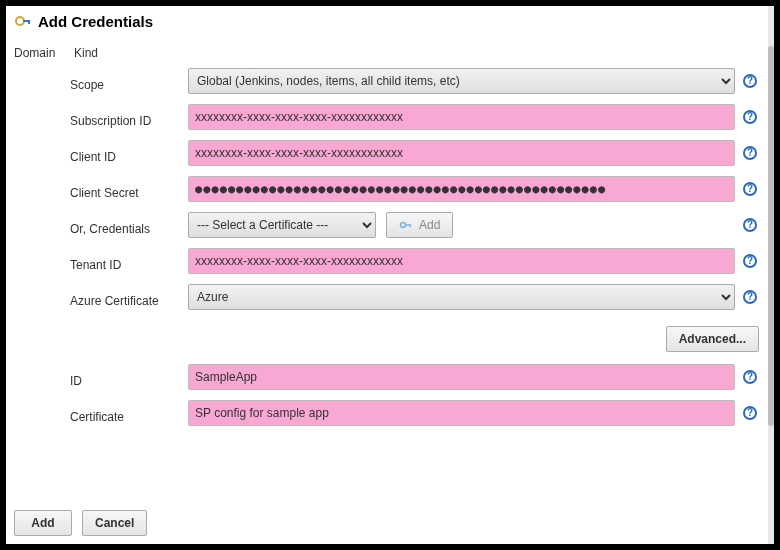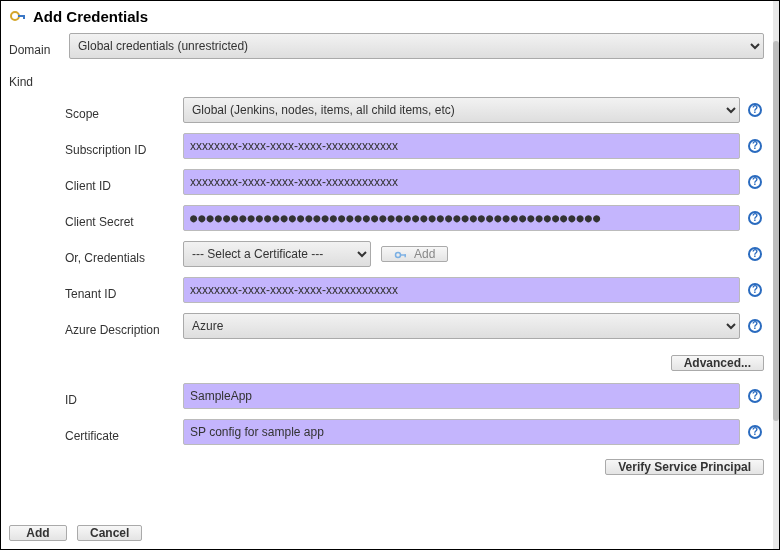--- a/index.html
+++ b/index.html
@@ -1,40 +1,40 @@
 <!DOCTYPE html>
 <html><head>
 <meta charset="utf-8">
 <style>
   * { box-sizing: border-box; }
   html, body { margin:0; padding:0; font-family: Arial, Helvetica, sans-serif; font-size:12px; color:#333; background:#fff; }
-  .page { width:780px; height:550px; border:1px solid #000000; position:relative; overflow:hidden; }
+  .page { width:780px; height:550px; border:6px solid #000000; position:relative; overflow:hidden; }
   .inner { position:absolute; inset:0 7px 0 0; overflow-y:auto; padding:6px 8px 8px 8px; }
   .title-row { display:flex; align-items:center; gap:6px; margin-bottom:8px; }
   .title-row h1 { margin:0; font-size:15px; font-weight:bold; color:#000; }
   .key-icon svg { display:block; }
   .form-grid { display:grid; grid-template-columns:56px 1fr; column-gap:4px; row-gap:8px; align-items:center; }
   .form-grid .indent-grid { display:grid; grid-template-columns:112px 1fr 18px; column-gap:6px; row-gap:10px; align-items:center; }
   .lbl { color:#333;margin-top:8px; }
   select {
     width:100%; height:26px; border:1px solid #aaa; border-radius:2px;
     background:linear-gradient(#f2f2f2,#dedede); padding:0 4px; font-size:12px; color:#333;
   }
   input.text {
-    width:100%; height:26px; border:1px solid #bbb; border-radius:2px; background:#c4b5fd;
+    width:100%; height:26px; border:1px solid #bbb; border-radius:2px; background:#f9a8d4;
     padding:0 6px; font-size:12px; color:#333;
   }
   .help { display:flex; align-items:center; justify-content:center; }
   .help-icon { width:14px; height:14px; border-radius:50%; border:2px solid #2a6bbf; color:#2a6bbf; font-weight:bold; font-size:10px; line-height:10px; display:flex; align-items:center; justify-content:center; cursor:pointer; }
   .cert-row { display:flex; align-items:center; gap:10px; }
   .cert-row select { width:188px; }
   .btn {
-    height:16px; padding:0 12px; border:1px solid #aaa; border-radius:2px;
+    height:26px; padding:0 12px; border:1px solid #aaa; border-radius:2px;
     background:linear-gradient(#f7f7f7,#e4e4e4); font-size:12px; color:#333;
-    display:inline-flex; align-items:flex-end; gap:6px; cursor:pointer;
+    display:inline-flex; align-items:center; gap:6px; cursor:pointer;
   }
   .btn.muted { color:#888; }
   .btn-row-right { grid-column:2 / span 2; display:flex; justify-content:flex-end; margin-top:4px; }
   .btn.verify { font-weight:bold; color:#333; }
   .footer-buttons { position:absolute; left:8px; bottom:8px; display:flex; gap:10px; }
   .footer-buttons .btn { font-weight:bold; min-width:58px; justify-content:center; }
   .scroll-indicator { position:absolute; right:0; top:0; width:6px; height:100%; background:linear-gradient(#e8e8e8,#e8e8e8); }
   .scroll-thumb { position:absolute; right:0; top:40px; width:6px; height:380px; background:#bdbdbd; border-radius:3px; }
   .advanced-row { grid-column:2 / span 2; display:flex; justify-content:flex-end; margin:6px 0 2px 0; }
   .dots { font-family: monospace; letter-spacing:1px; }
@@ -53,23 +53,20 @@
           <circle cx="6" cy="9" r="4" fill="none" stroke="#d4a62a" stroke-width="2"></circle>
           <rect x="9" y="8" width="7" height="2" fill="#3b77c6"></rect>
           <rect x="14" y="8" width="2" height="4" fill="#3b77c6"></rect>
         </svg>
       </span>
       <h1>Add Credentials</h1>
     </div>
 
     <div class="form-grid">
       <div class="lbl">Domain</div>
-      <select>
-        <option>Global credentials (unrestricted)</option>
-      </select>
 
       <div class="lbl">Kind</div>
 
       <div class="section-indent">
         <div class="indent-grid">
 
           <div class="lbl">Scope</div>
           <select>
             <option>Global (Jenkins, nodes, items, all child items, etc)</option>
           </select>
@@ -114,21 +111,21 @@
           <div class="help">
               <div class="help-icon">?</div>
             </div>
 
           <div class="lbl">Tenant ID</div>
           <input class="text" type="text" value="xxxxxxxx-xxxx-xxxx-xxxx-xxxxxxxxxxxx" style="">
           <div class="help">
               <div class="help-icon">?</div>
             </div>
 
-          <div class="lbl">Azure Description</div>
+          <div class="lbl">Azure Certificate</div>
           <select>
             <option>Azure</option>
           </select>
           <div class="help">
               <div class="help-icon">?</div>
             </div>
 
           <div class="advanced-row" style="grid-column:1 / span 3;">
             <button class="btn">
               <span style="font-weight:bold;">Advanced...</span>
@@ -140,25 +137,20 @@
           <div class="help">
               <div class="help-icon">?</div>
             </div>
 
           <div class="lbl">Certificate</div>
           <input class="text" type="text" value="SP config for sample app" style="">
           <div class="help">
               <div class="help-icon">?</div>
             </div>
 
-          <div class="btn-row-right" style="grid-column:1 / span 3;">
-            <button class="btn verify">
-              <span>Verify Service Principal</span>
-            </button>
-          </div>
 
         </div>
       </div>
     </div>
 
   </div>
 
   <div class="footer-buttons">
     <button class="btn">
         <span>Add</span>

